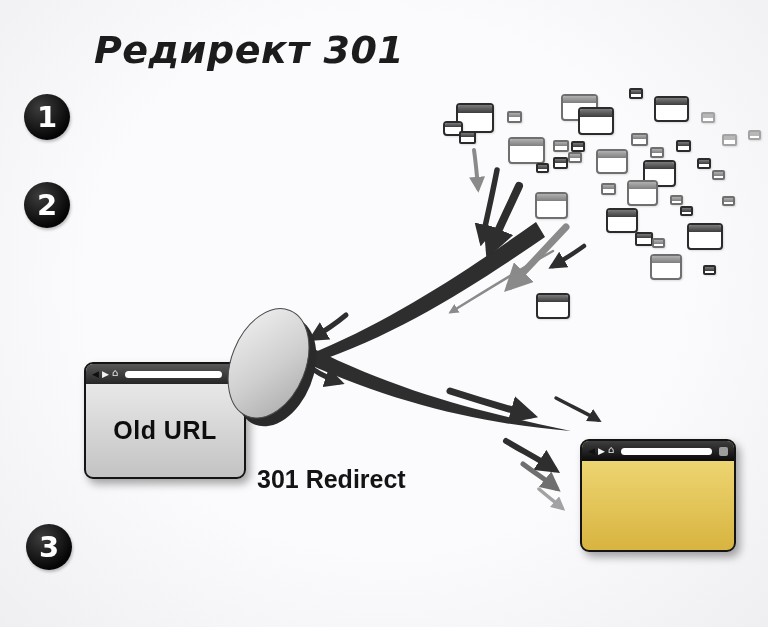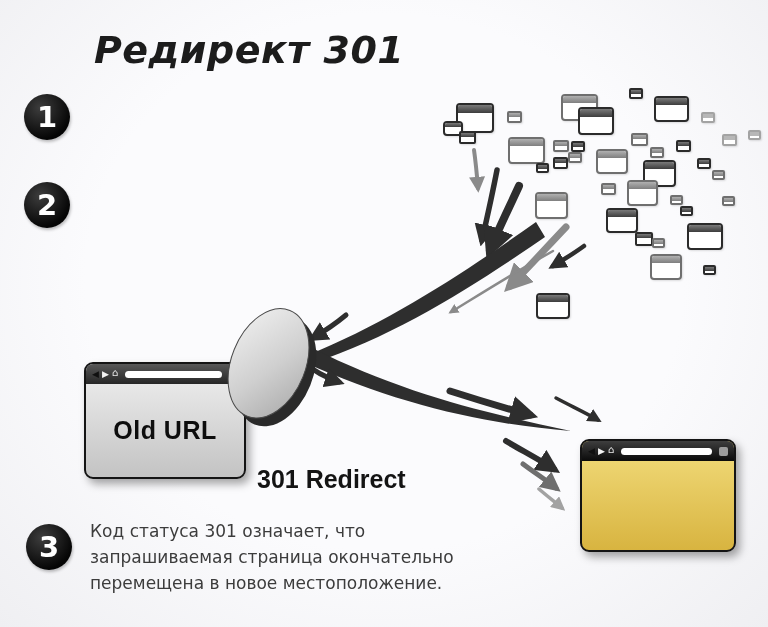--- a/index.html
+++ b/index.html
@@ -76,23 +76,20 @@
 
 <div class="stage">
 
   <div class="title">Редирект 301</div>
 
   <div class="step-num" id="num1">1</div>
 
   <div class="step-num" id="num2">2</div>
 
   <div class="step-num" id="num3">3</div>
-  <div class="step-text" id="txt3">Код статуса 301 означает, что
-запрашиваемая страница окончательно
-перемещена в новое местоположение.</div>
 
   <div id="scatter">
       <div class="mini v-dark" style="left: 456px; top: 103px; width: 38px; height: 30px;">
         <div class="hd"></div>
       </div>
       <div class="mini v-dark" style="left: 443px; top: 121px; width: 20px; height: 15px;">
         <div class="hd"></div>
       </div>
       <div class="mini v-dark" style="left: 459px; top: 131px; width: 17px; height: 13px; border-radius: 2px;">
         <div class="hd"></div>

